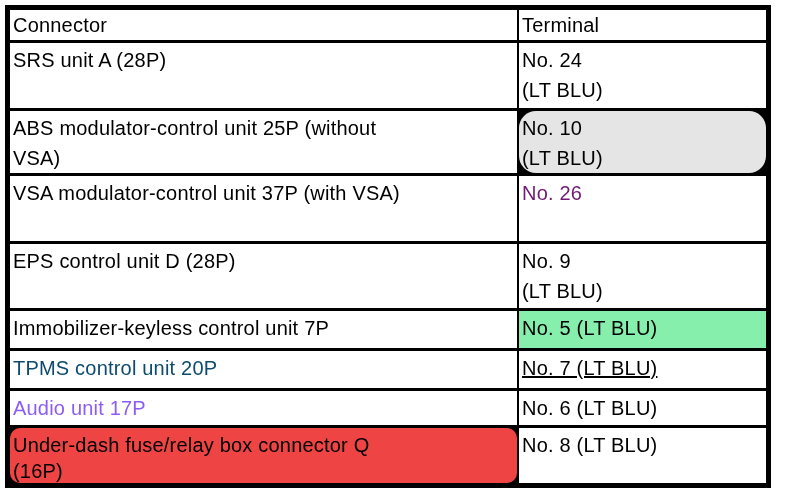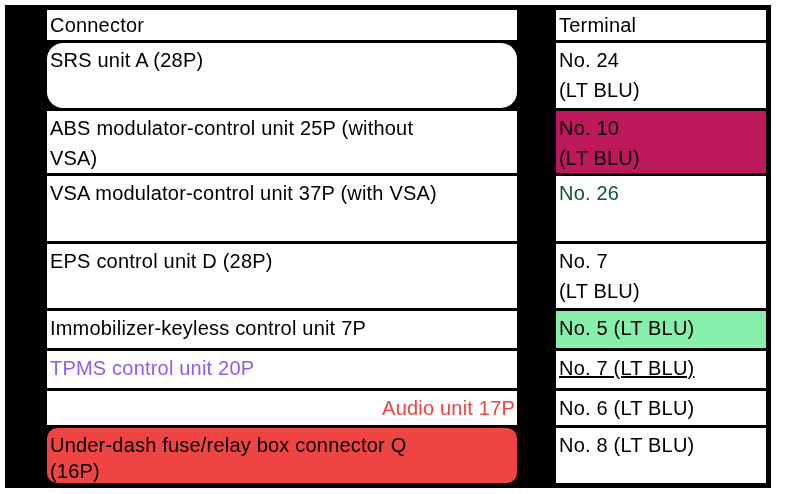--- a/index.html
+++ b/index.html
@@ -36,78 +36,77 @@
     row-gap: 3px;
   }
   .cell {
     background: #ffffff;
     padding: 2px 2px 0 3px;
     font-size: 20px;
     line-height: 30px;
     letter-spacing: 0.2px;
     white-space: nowrap;
     overflow: hidden;
-    margin-left: 37px;
   }
   .cell.header {
     padding-top: 0;
   }
   .cell.last-row {
     line-height: 26px;
     padding-top: 4px;
   }
 </style>
 </head>
 <body>
 
 <div class="page">
   <div class="ref-table" id="ref-table" style="border-color: rgb(0, 0, 0); background: rgb(0, 0, 0);">
     <div class="cell header">Connector</div>
     <div class="cell header">Terminal</div>
-  <div class="cell" style="background: rgb(255, 255, 255); color: rgb(0, 0, 0); border-radius: 16px;">
+  <div class="cell" style="background: rgb(255, 255, 255); color: rgb(0, 0, 0);">
         <div>SRS unit A (28P)</div>
       </div>
       <div class="cell" style="background: rgb(255, 255, 255); color: rgb(0, 0, 0);">
         <div>No. 24</div>
         <div>(LT BLU)</div>
       </div>
       <div class="cell" style="background: rgb(255, 255, 255); color: rgb(0, 0, 0);">
         <div>ABS modulator-control unit 25P (without</div>
         <div>VSA)</div>
       </div>
-      <div class="cell" style="background: #be185d; color: rgb(0, 0, 0);">
+      <div class="cell" style="background: #e5e5e5; color: rgb(0, 0, 0); border-radius: 17px;">
         <div>No. 10</div>
         <div>(LT BLU)</div>
       </div>
       <div class="cell" style="background: rgb(255, 255, 255); color: rgb(0, 0, 0);">
         <div>VSA modulator-control unit 37P (with VSA)</div>
       </div>
-      <div class="cell" style="background: rgb(255, 255, 255); color: #14532d;">
+      <div class="cell" style="background: rgb(255, 255, 255); color: #701a75;">
         <div>No. 26</div>
       </div>
       <div class="cell" style="background: rgb(255, 255, 255); color: rgb(0, 0, 0);">
         <div>EPS control unit D (28P)</div>
       </div>
       <div class="cell" style="background: rgb(255, 255, 255); color: rgb(0, 0, 0);">
-        <div>No. 7</div>
+        <div>No. 9</div>
         <div>(LT BLU)</div>
       </div>
       <div class="cell" style="background: rgb(255, 255, 255); color: rgb(0, 0, 0);">
         <div>Immobilizer-keyless control unit 7P</div>
       </div>
       <div class="cell" style="background: #86efac; color: rgb(0, 0, 0);">
         <div>No. 5 (LT BLU)</div>
       </div>
-      <div class="cell" style="background: rgb(255, 255, 255); color: #8b5cf6;">
+      <div class="cell" style="background: rgb(255, 255, 255); color: #0c4a6e;">
         <div>TPMS control unit 20P</div>
       </div>
       <div class="cell" style="background: rgb(255, 255, 255); color: rgb(0, 0, 0); text-decoration: underline;">
         <div>No. 7 (LT BLU)</div>
       </div>
-      <div class="cell" style="background: rgb(255, 255, 255); color: #ef4444; text-align: right;">
+      <div class="cell" style="background: rgb(255, 255, 255); color: #8b5cf6;">
         <div>Audio unit 17P</div>
       </div>
       <div class="cell" style="background: rgb(255, 255, 255); color: rgb(0, 0, 0);">
         <div>No. 6 (LT BLU)</div>
       </div>
       <div class="cell last-row" style="background: #ef4444; color: rgb(0, 0, 0); border-radius: 10px;">
         <div>Under-dash fuse/relay box connector Q</div>
         <div>(16P)</div>
       </div>
       <div class="cell last-row" style="background: rgb(255, 255, 255); color: rgb(0, 0, 0);">

